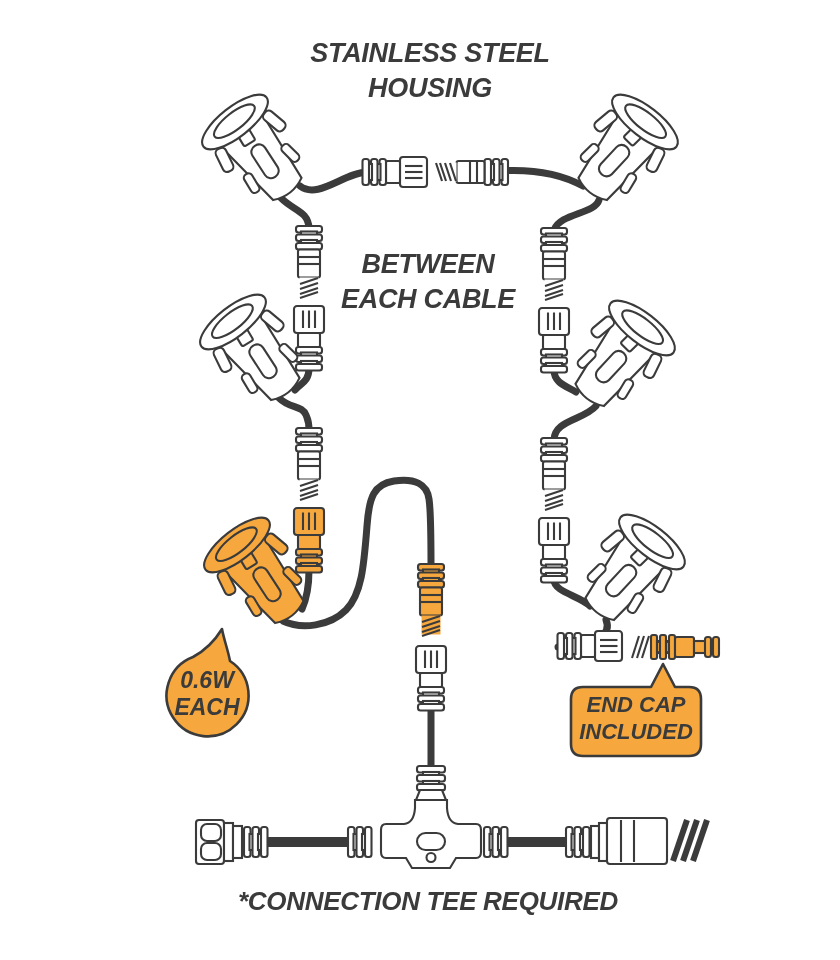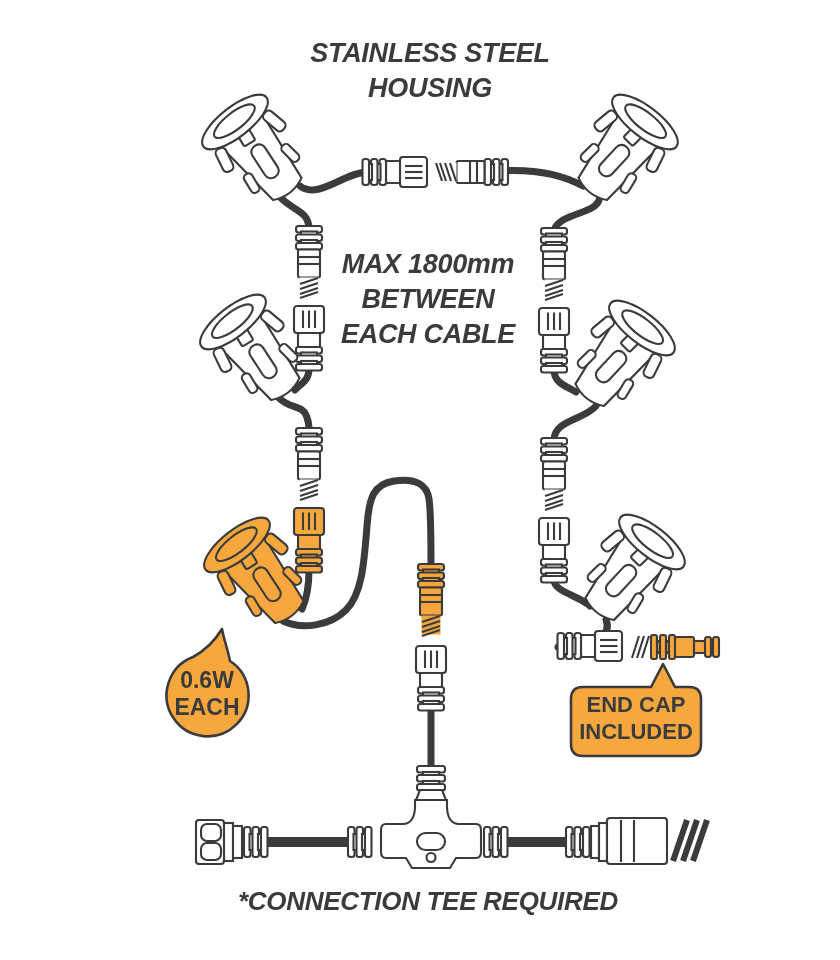--- a/index.html
+++ b/index.html
@@ -11,21 +11,21 @@
   html,body{background:var(--background);}
   .canvas{
     position:relative;
     width:840px;height:960px;
     background:var(--background);
     overflow:hidden;
     font-family:"Liberation Sans", sans-serif;
     color:var(--line-dark);
   }
   .canvas svg{position:absolute;left:0;top:0;}
-  .txt{position:absolute;text-align:center;font-weight:bold;color:var(--line-dark);}
+  .txt{position:absolute;text-align:center;font-weight:bold;color:var(--line-dark);font-style:italic;}
   .italic{font-style:italic;}
   .title{left:240px;top:36px;width:380px;font-size:27px;line-height:35px;letter-spacing:-0.3px;}
   .max-note{left:278px;top:247px;width:300px;font-size:27px;line-height:35px;letter-spacing:-0.3px;}
   .leader-note{left:247px;top:622px;width:200px;font-size:27px;line-height:35px;letter-spacing:-0.3px;}
   .wattage{left:157px;top:667px;width:100px;font-size:23px;line-height:27px;}
   .endcap-label{left:576px;top:691px;width:120px;font-size:22px;line-height:27px;}
   .tee-note{left:228px;top:886px;width:400px;font-size:26px;letter-spacing:-0.3px;text-align:center;}
 
   
   .ln{stroke:var(--line-dark);stroke-width:2.1;}
@@ -197,21 +197,20 @@
     <path d="M 222 629 C 214 642 206 650 193 657 A 41 41 0 1 0 230 661 C 228 650 224 640 222 629 Z" fill="var(--accent-orange)" stroke="var(--line-dark)" stroke-width="2.6" stroke-linejoin="round"></path>
     <path d="M 583 687 H 651 L 663 664 L 675 687 H 689 Q 701 687 701 699 V 744 Q 701 756 689 756 H 583 Q 571 756 571 744 V 699 Q 571 687 583 687 Z" fill="var(--accent-orange)" stroke="var(--line-dark)" stroke-width="2.6" stroke-linejoin="round"></path>
   </svg>
 
   <div class="txt italic title">
     <div>STAINLESS STEEL</div>
     <div>HOUSING</div>
   </div>
 
   <div class="txt italic max-note">
-    <div>MAX 1800mm</div>
     <div>BETWEEN</div>
     <div>EACH CABLE</div>
   </div>
 
   <div class="txt wattage">
     <div>0.6W</div>
     <div>EACH</div>
   </div>
 
   <div class="txt italic leader-note">

